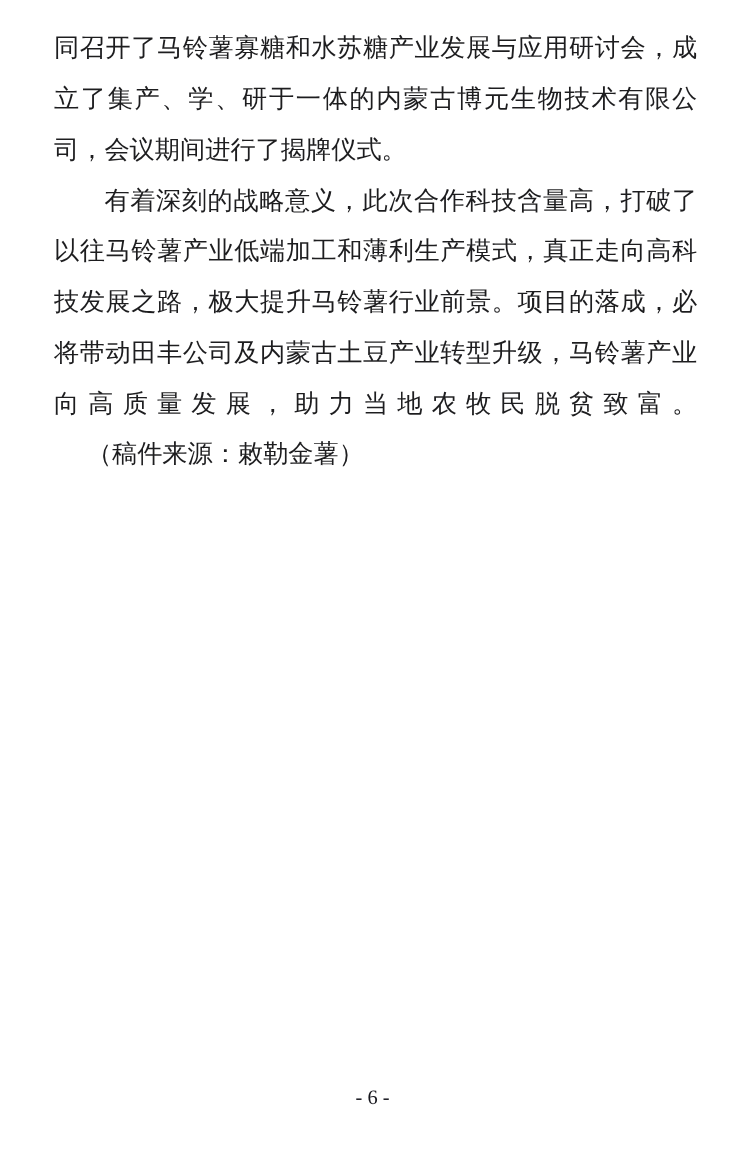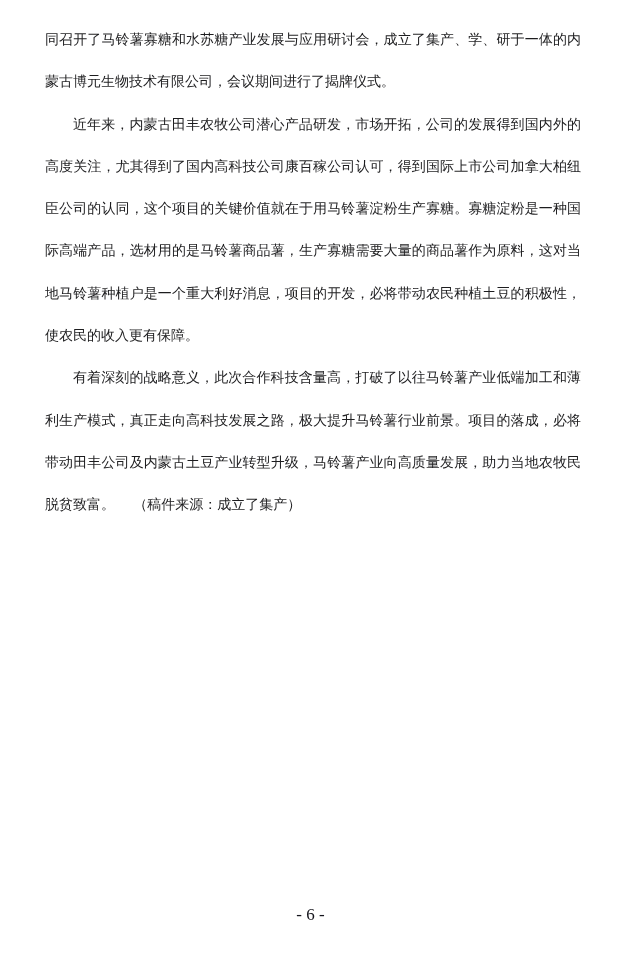--- a/index.html
+++ b/index.html
@@ -18,21 +18,21 @@
     position: absolute;
     inset: 0;
     background: #ffffff;
   }
   .content {
     position: absolute;
     left: 45px;
     top: 19px;
     width: 536px;
     color: #1d1d1f;
-    font-size: 14px;
+    font-size: 21px;
     line-height: 42.3px;
     text-align: justify;
     letter-spacing: 0;
   }
   .content p {
     margin: 0;
     padding: 0;
   }
   .content p.indent {
     text-indent: 2em;
@@ -57,25 +57,22 @@
 
 <div class="page">
 
   <div class="content">
 
     <p>
       <span>同召开了马铃薯寡糖和水苏糖产业发展与应用研讨会，成立了集产、学、研于一体的内蒙古博元生物技术有限公司，会议期间进行了揭牌仪式。</span>
     </p>
 
 
-    <p class="indent">
-      <span>近年来，内蒙古田丰农牧公司潜心产品研发，市场开拓，公司的发展得到国内外的高度关注，尤其得到了国内高科技公司康百稼公司认可，得到国际上市公司加拿大柏纽臣公司的认同，这个项目的关键价值就在于用马铃薯淀粉生产寡糖。寡糖淀粉是一种国际高端产品，选材用的是马铃薯商品薯，生产寡糖需要大量的商品薯作为原料，这对当地马铃薯种植户是一个重大利好消息，项目的开发，必将带动农民种植土豆的积极性，使农民的收入更有保障。</span>
-    </p>
 
     <p class="indent">
-      <span>有着深刻的战略意义，此次合作科技含量高，打破了以往马铃薯产业低端加工和薄利生产模式，真正走向高科技发展之路，极大提升马铃薯行业前景。项目的落成，必将带动田丰公司及内蒙古土豆产业转型升级，马铃薯产业向高质量发展，助力当地农牧民脱贫致富。</span><span class="credit">（稿件来源：成立了集产）</span>
+      <span>有着深刻的战略意义，此次合作科技含量高，打破了以往马铃薯产业低端加工和薄利生产模式，真正走向高科技发展之路，极大提升马铃薯行业前景。项目的落成，必将带动田丰公司及内蒙古土豆产业转型升级，马铃薯产业向高质量发展，助力当地农牧民脱贫致富。</span><span class="credit">（稿件来源：敕勒金薯）</span>
     </p>
 
   </div>
 
   <div class="page-number">- 6 -</div>
 
 </div>
 
 </body></html>

